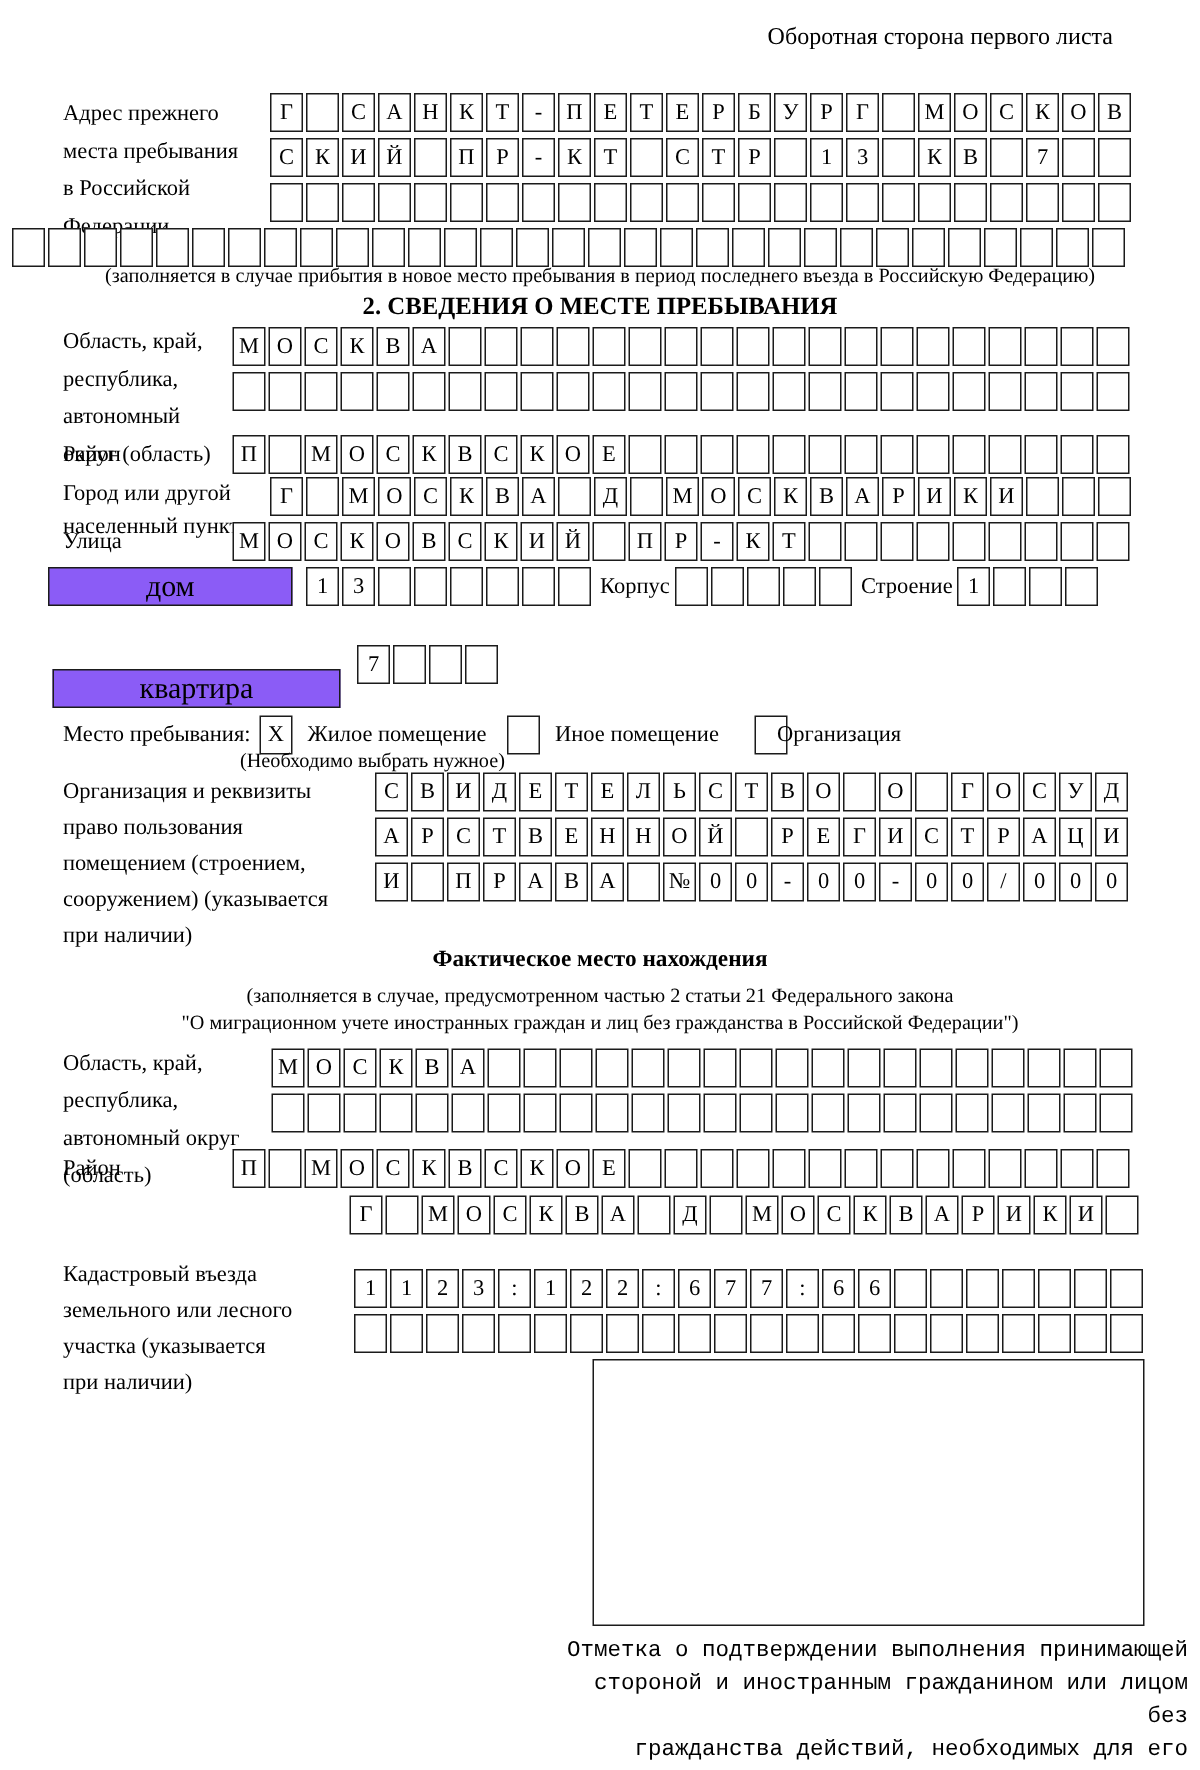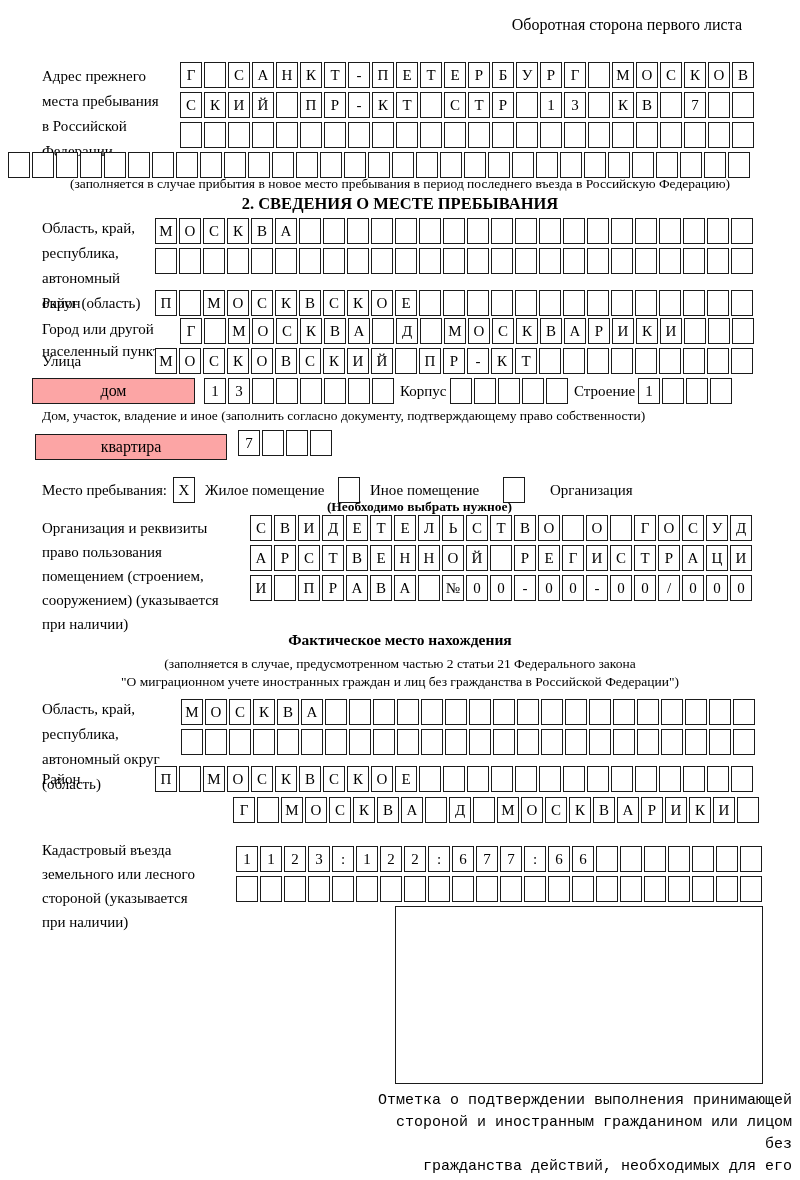--- a/index.html
+++ b/index.html
@@ -13,21 +13,21 @@
           font-size:15px; line-height:1; }
   .fieldlabel { font-size:15px; line-height:25px; }
   .fieldlabel.tight { line-height:22px; }
   .fieldlabel.mid { line-height:24px; }
   .caption { font-size:13.5px; }
   .center { left:0; width:800px; text-align:center; }
   .title { font-weight:bold; font-size:16.5px; }
   .subtitle { font-weight:bold; font-size:15.5px; }
   .note { font-size:16px; }
   .labelbox { box-sizing:border-box; border:1.6px solid #1b1b1b; height:26px;
-              display:flex; align-items:center; justify-content:center; font-size:16px; background:#fca5a5; }
+              display:flex; align-items:center; justify-content:center; font-size:20px; background:#8b5cf6; }
   .inline-label { font-size:15px; line-height:26px; white-space:nowrap; }
   .markcap { font-size:15px; line-height:22px; text-align:right;font-family:Liberation Mono, monospace; }
 </style>
 </head>
 <body>
 
 <div class="page">
 
   <div class="abs note" style="top:16px; left:0; width:742px; text-align:right;">Оборотная сторона первого листа</div>
 
@@ -323,42 +323,41 @@
         <span class="cell"></span>
       </div>
     <div class="abs inline-label" style="left:574px; top:0;">Строение</div>
     <div class="abs cells" style="left:638px; top:0;">
         <span class="cell">1</span>
         <span class="cell"></span>
         <span class="cell"></span>
         <span class="cell"></span>
       </div>
   </div>
-  <div class="abs caption" style="left:42px; top:408px;">Дом, участок, владение и иное (заполнить согласно документу, подтверждающему право собственности)</div>
 
   <div class="abs" style="left:0; top:430px; width:800px; height:28px;">
-    <div class="abs labelbox" style="left:35px; top:4px; width:192px;">квартира</div>
+    <div class="abs labelbox" style="left:35px; top:16px; width:192px;">квартира</div>
     <div class="abs cells" style="left:238px; top:0;">
         <span class="cell">7</span>
         <span class="cell"></span>
         <span class="cell"></span>
         <span class="cell"></span>
       </div>
   </div>
 
   <div class="abs" style="left:0; top:477px; width:740px; height:28px;text-decoration:underline;">
     <span class="abs inline-label" style="left:42px; top:0;">Место пребывания:</span>
     <span class="abs cell" style="left:173px; top:0;">X</span>
     <span class="abs inline-label" style="left:205px; top:0;">Жилое помещение</span>
     <span class="abs cell" style="left:338px; top:0;"></span>
     <span class="abs inline-label" style="left:370px; top:0;">Иное помещение</span>
     <span class="abs cell" style="left:503px; top:0;"></span>
-    <span class="abs inline-label" style="left:550px; top:0;">Организация</span>
+    <span class="abs inline-label" style="left:518px; top:0;">Организация</span>
   </div>
-  <div class="abs caption" style="left:172px; top:499px; width:340px; text-align:right;font-weight:bold;">(Необходимо выбрать нужное)</div>
+  <div class="abs caption" style="left:160px; top:499px; width:340px; text-align:left;">(Необходимо выбрать нужное)</div>
 
   <div class="abs fieldlabel mid" style="left:42px; top:516px;">
       <div>Организация и реквизиты</div>
       <div>право пользования</div>
       <div>помещением (строением,</div>
       <div>сооружением) (указывается</div>
       <div>при наличии)</div>
     </div>
   <div class="abs cells" style="left:250px; top:515px;">
       <span class="cell">С</span>
@@ -543,21 +542,21 @@
       <span class="cell">Р</span>
       <span class="cell">И</span>
       <span class="cell">К</span>
       <span class="cell">И</span>
       <span class="cell"></span>
     </div>
 
   <div class="abs fieldlabel mid" style="left:42px; top:838px;">
       <div>Кадастровый въезда</div>
       <div>земельного или лесного</div>
-      <div>стороной (указывается</div>
+      <div>участка (указывается</div>
       <div>при наличии)</div>
     </div>
   <div class="abs cells" style="left:236px; top:846px;">
       <span class="cell">1</span>
       <span class="cell">1</span>
       <span class="cell">2</span>
       <span class="cell">3</span>
       <span class="cell">:</span>
       <span class="cell">1</span>
       <span class="cell">2</span>

